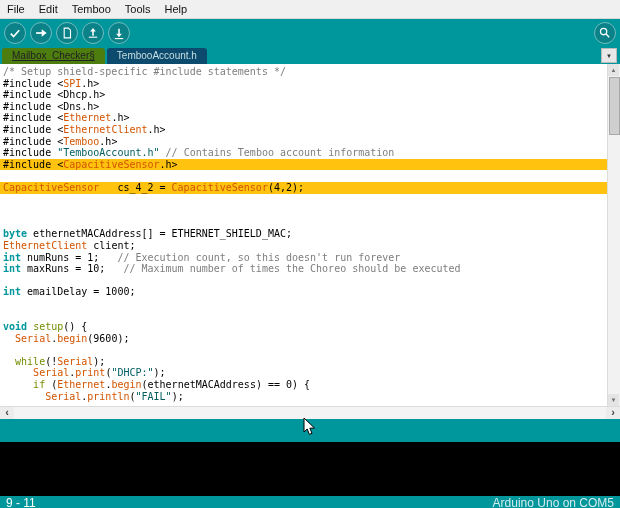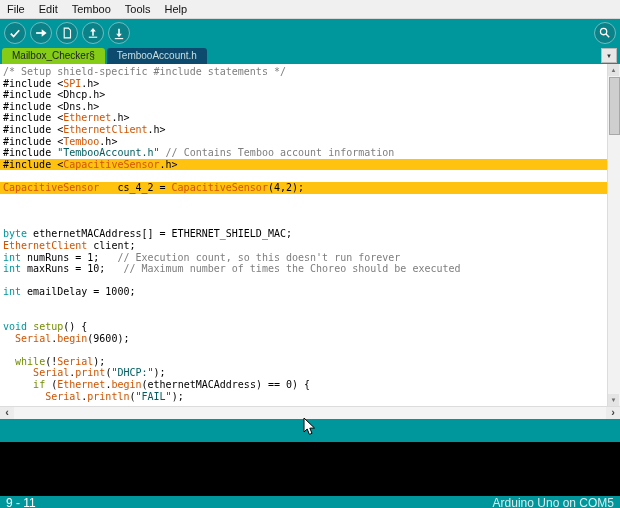--- a/index.html
+++ b/index.html
@@ -21,36 +21,36 @@
   .tb-btn{width:20px;height:20px;border-radius:50%;background:#0A8288;
     border:1px solid #6DBCC0;display:flex;align-items:center;justify-content:center;}
   .tb-btn svg{display:block;}
   .toolbar .spacer{flex:1;}
 
   
   .tabbar{height:18px;background:var(--accent);display:flex;align-items:flex-end;
     padding:0 2px;flex:0 0 auto;position:relative;}
   .tab{height:16px;line-height:16px;padding:0 10px;font-size:10px;
     border-radius:3px 3px 0 0;margin-right:2px;}
-  .tab.active{background:#84cc16;color:#222;}
+  .tab.active{background:#4d7c0f;color:#222;text-decoration:underline;}
   .tab.inactive{background:#0c4a6e;color:#C7DFE0;}
   .tab-menu-btn{position:absolute;right:3px;top:2px;width:14px;height:13px;
     background:#E8E8E8;border:1px solid #BBB;font-size:6px;color:#333;
     display:flex;align-items:center;justify-content:center;}
 
   
   .editor{height:342px;background:#FFFFFF;position:relative;overflow:hidden;flex:0 0 auto;}
   .code-area{position:absolute;left:0;top:0;right:12px;bottom:0;padding-top:2px;
     font-family:"DejaVu Sans Mono",monospace;font-size:10px;line-height:11.6px;
     white-space:pre;overflow:hidden;cursor:text;}
   .code-line{height:11.6px;padding-left:3px;}
   .code-line.hl{background:var(--hl);}
   .tk-p{color:#000000;}
   .tk-o{color:#D35400;}
-  .tk-t{color:#00979C;font-weight:normal;}
+  .tk-t{color:#00979C;font-weight:bold;}
   .tk-k{color:#728E00;}
   .tk-s{color:#005C5F;}
   .tk-c{color:#7E7E7E;}
 
   
   .vscroll{position:absolute;top:0;right:0;bottom:0;width:12px;background:#F2F2F2;
     border-left:1px solid #DCDCDC;}
   .v-arrow{position:absolute;left:0;width:11px;height:12px;background:#E4E4E4;
     color:#6E6E6E;font-size:6px;text-align:center;line-height:12px;}
   .v-arrow.up{top:0;}

